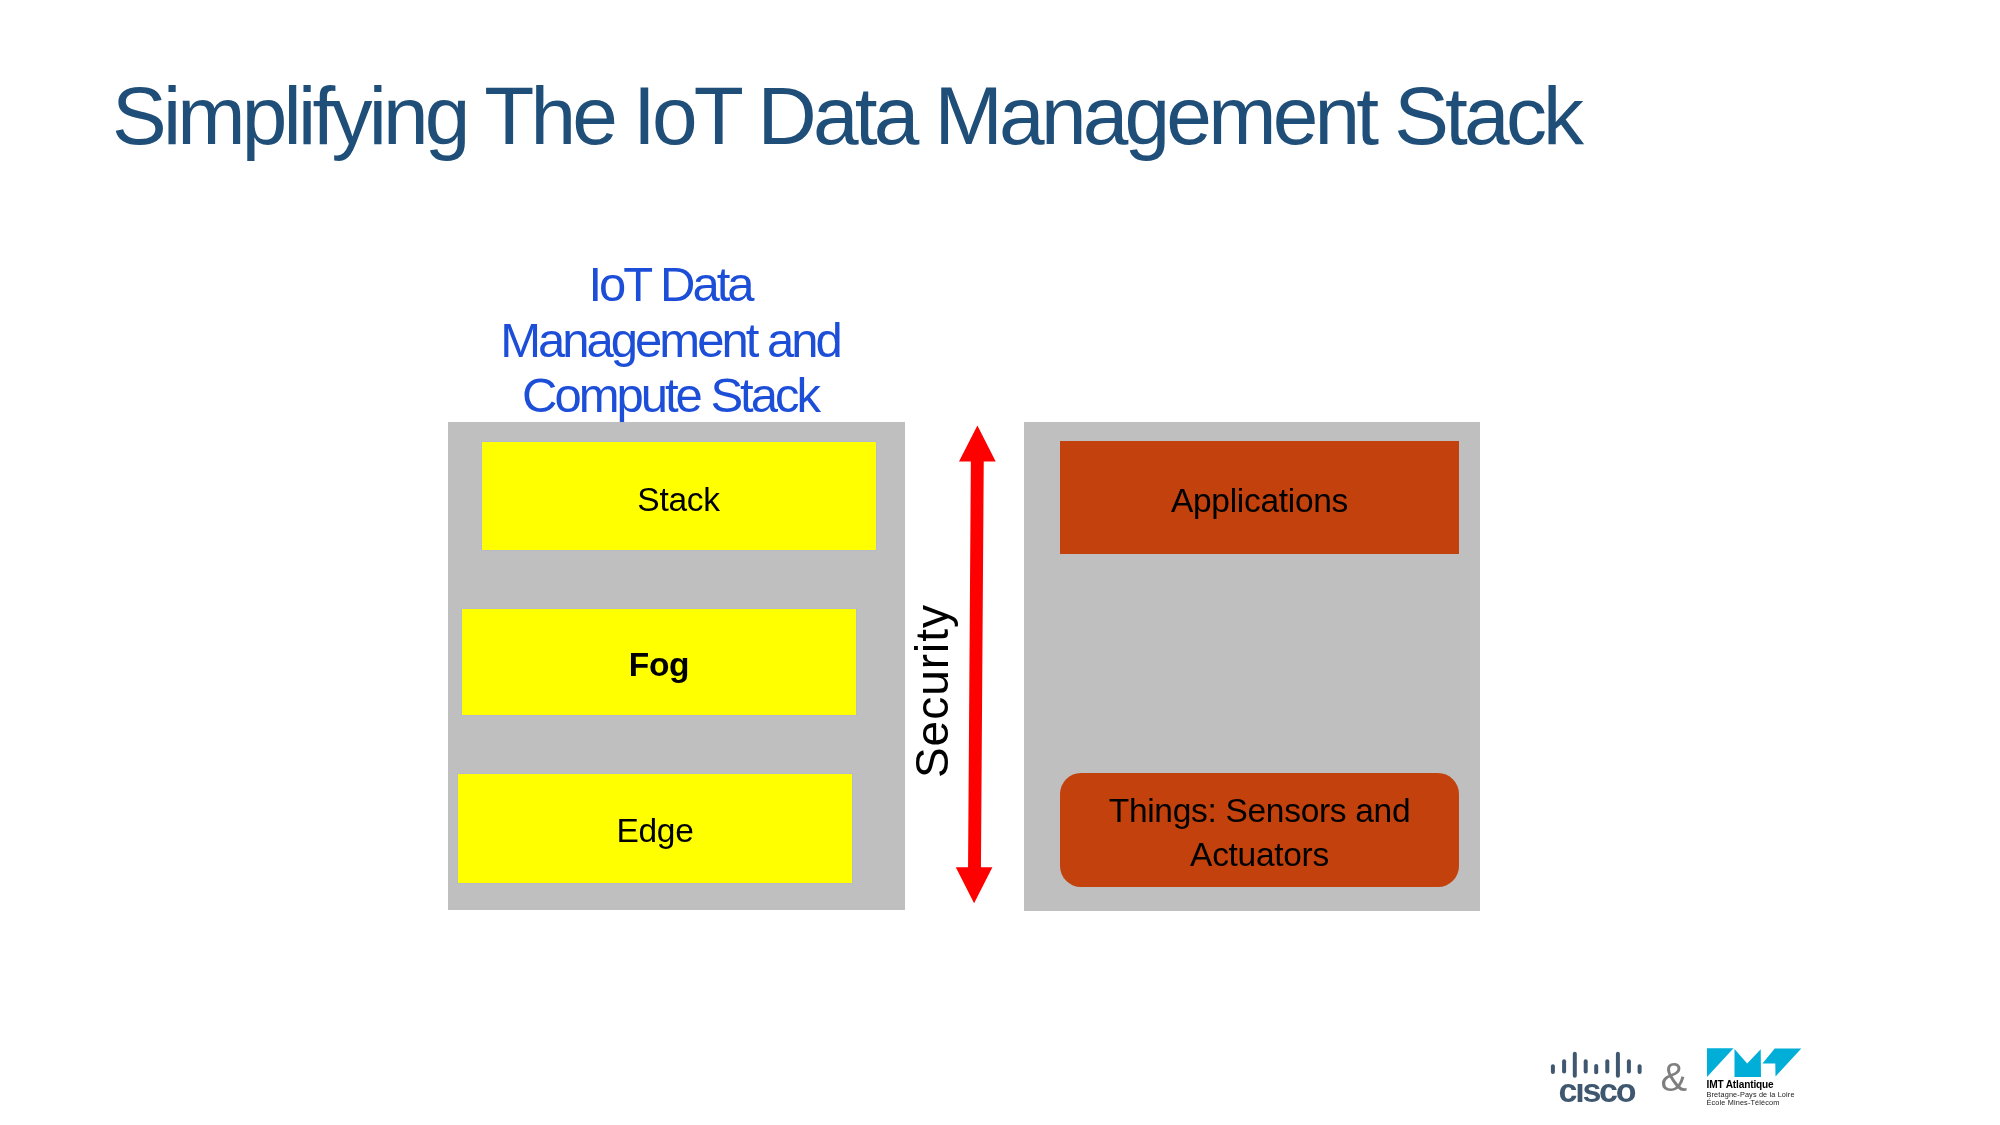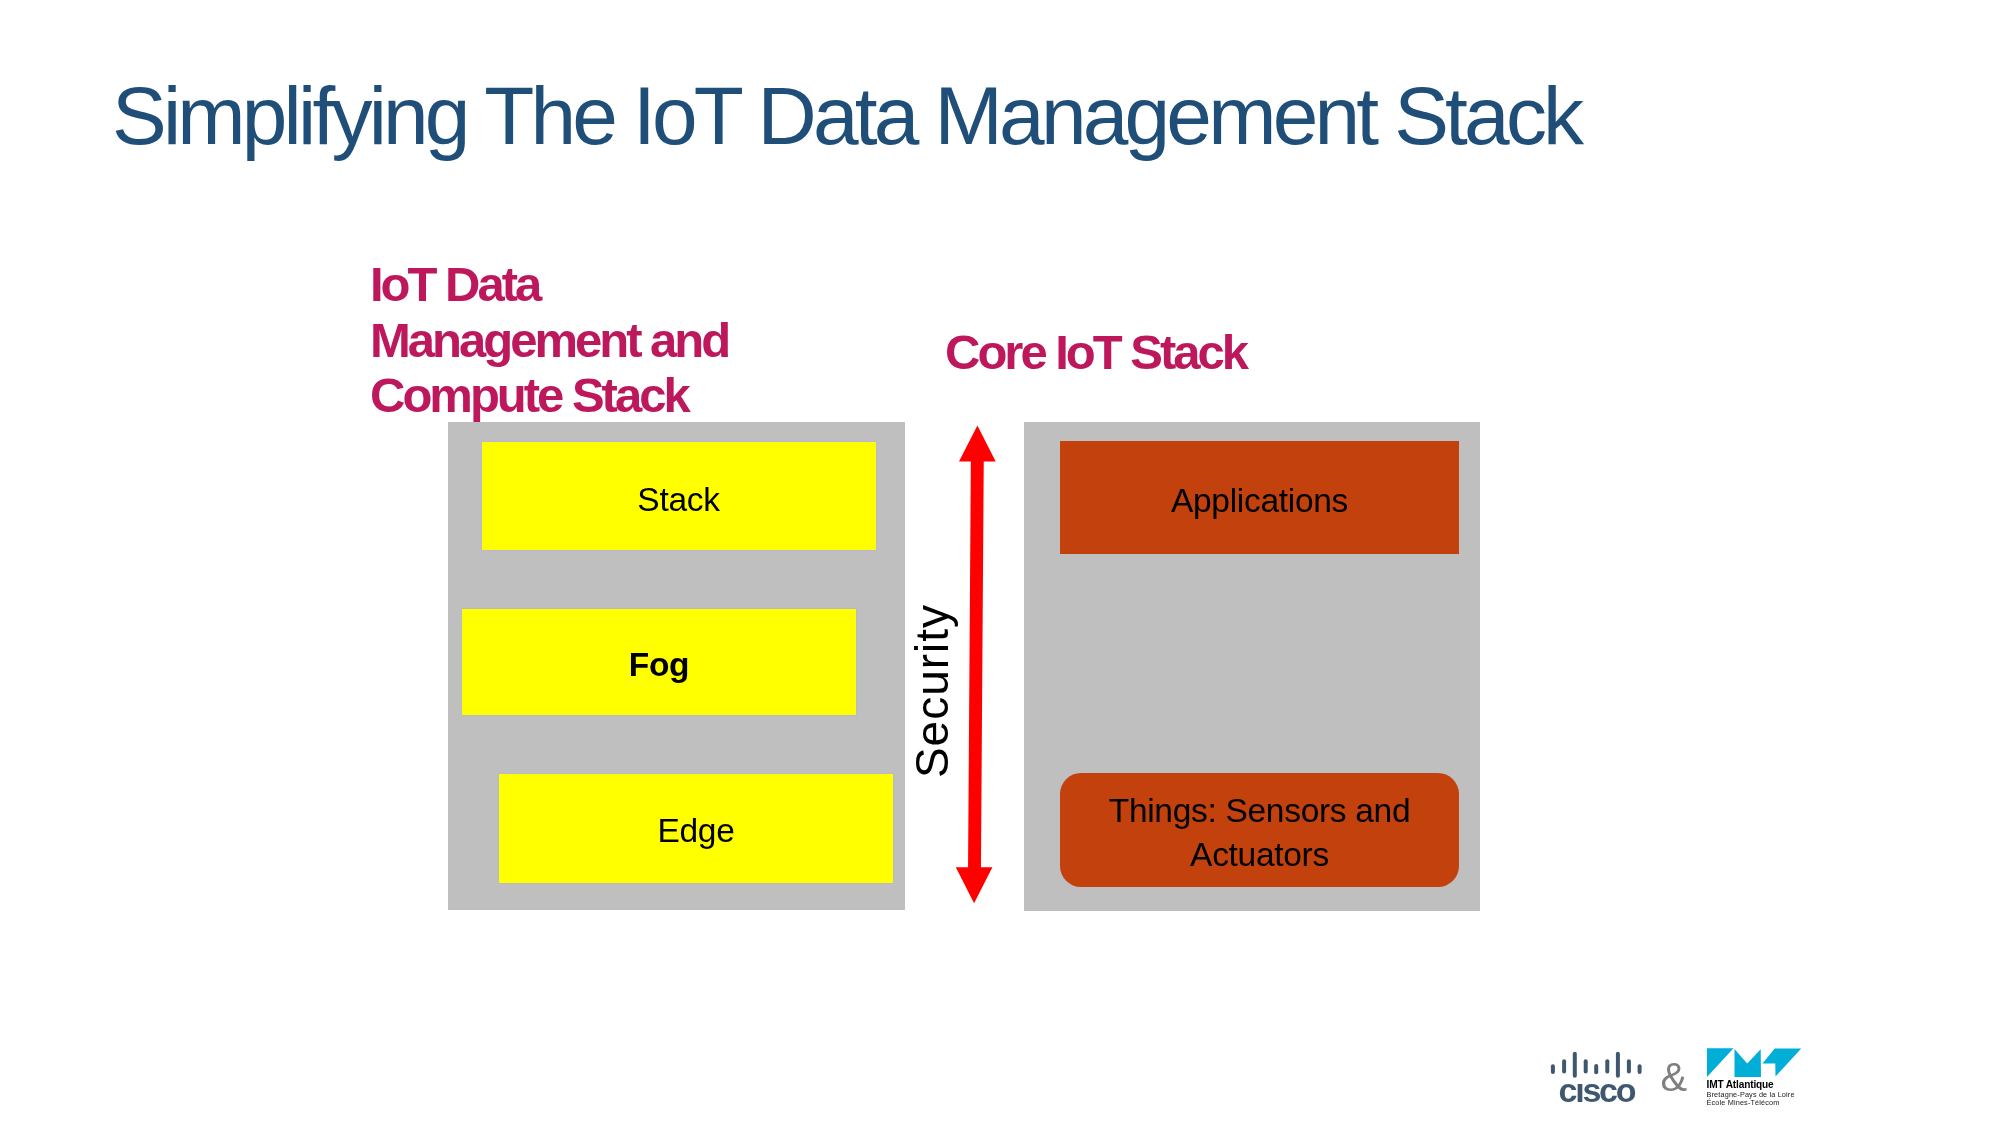--- a/index.html
+++ b/index.html
@@ -1,45 +1,44 @@
 <!DOCTYPE html>
 <html><head>
 <meta charset="utf-8">
 <style>
   html,body{margin:0;padding:0;}
   body{width:2000px;height:1125px;background:#ffffff;overflow:hidden;
        font-family:"Liberation Sans",sans-serif;}
   .slide{position:absolute;left:0;top:0;width:1824px;height:1125px;}
   .title{position:absolute;left:112px;top:72px;font-size:82px;line-height:88px;
          color:#1F4E79;letter-spacing:-3.8px;white-space:nowrap;}
-  .hdr{position:absolute;font-weight:bold;color:#be185d;text-align:left;white-space:nowrap;}
+  .hdr{position:absolute;font-weight:normal;color:#1d4ed8;text-align:center;white-space:nowrap;}
   .hdrL{left:370px;width:600px;top:257px;font-size:49px;line-height:55.6px;letter-spacing:-3px;}
   .hdrR{left:945px;width:600px;top:325px;font-size:49px;line-height:55.6px;letter-spacing:-3px;}
   .cont{position:absolute;background:#BFBFBF;}
   .contL{left:448.4px;top:421.7px;width:456.2px;height:488.7px;}
   .contR{left:1024.4px;top:421.5px;width:455.2px;height:489.8px;}
   .box{position:absolute;display:flex;align-items:center;justify-content:center;
        text-align:center;color:#000;font-size:33.5px;letter-spacing:-0.3px;line-height:43.5px;padding-top:6px;box-sizing:border-box;}
   .yb{background:#FFFF00;border:1.4px solid #B7BAC8;}
   .bb{background:#c2410c;}
   .security{position:absolute;left:932px;top:691px;transform:translate(-50%,-50%) rotate(-90deg);
             font-size:46px;letter-spacing:1px;color:#000;white-space:nowrap;}
   svg{position:absolute;left:0;top:0;}
 </style>
 </head>
 <body>
 <div class="slide">
   <div class="title">Simplifying The IoT Data Management Stack</div>
   <div class="hdr hdrL">IoT Data<br>Management and<br>Compute Stack</div>
-  <div class="hdr hdrR">Core IoT Stack</div>
   <div class="cont contL"></div>
   <div class="cont contR"></div>
   <div class="box yb" style="left:480.5px;top:441.4px;width:396px;height:110px;">Stack</div>
   <div class="box yb" style="left:461px;top:607.6px;width:396px;height:108.4px;font-weight:bold;">Fog</div>
-  <div class="box yb" style="left:498px;top:772.6px;width:396px;height:111px;text-align:right;">Edge</div>
+  <div class="box yb" style="left:457px;top:772.6px;width:396px;height:111px;text-align:right;">Edge</div>
   <div class="box bb" style="left:1060px;top:441.4px;width:399px;height:112.5px;">Applications</div>
   <div class="box bb" style="left:1060px;top:772.6px;width:399px;height:114.5px;border-radius:21px;">Things: Sensors and<br>Actuators</div>
   <div class="security">Security</div>
   <svg width="2000" height="1125" viewBox="0 0 2000 1125">
     <polygon fill="#FF0000" points="977.4,425.6 995.7,461.6 983.75,461.6 980.95,867.3 992.4,867.3 974.1,903.3 955.8,867.3 968.05,867.3 970.85,461.6 959.0,461.6"></polygon>
   </svg>
 
   <svg width="2000" height="1125" viewBox="0 0 2000 1125">
     <g fill="#3F5870">
       <rect x="1550.9" y="1064.2" width="4" height="9.9" rx="2"></rect>

